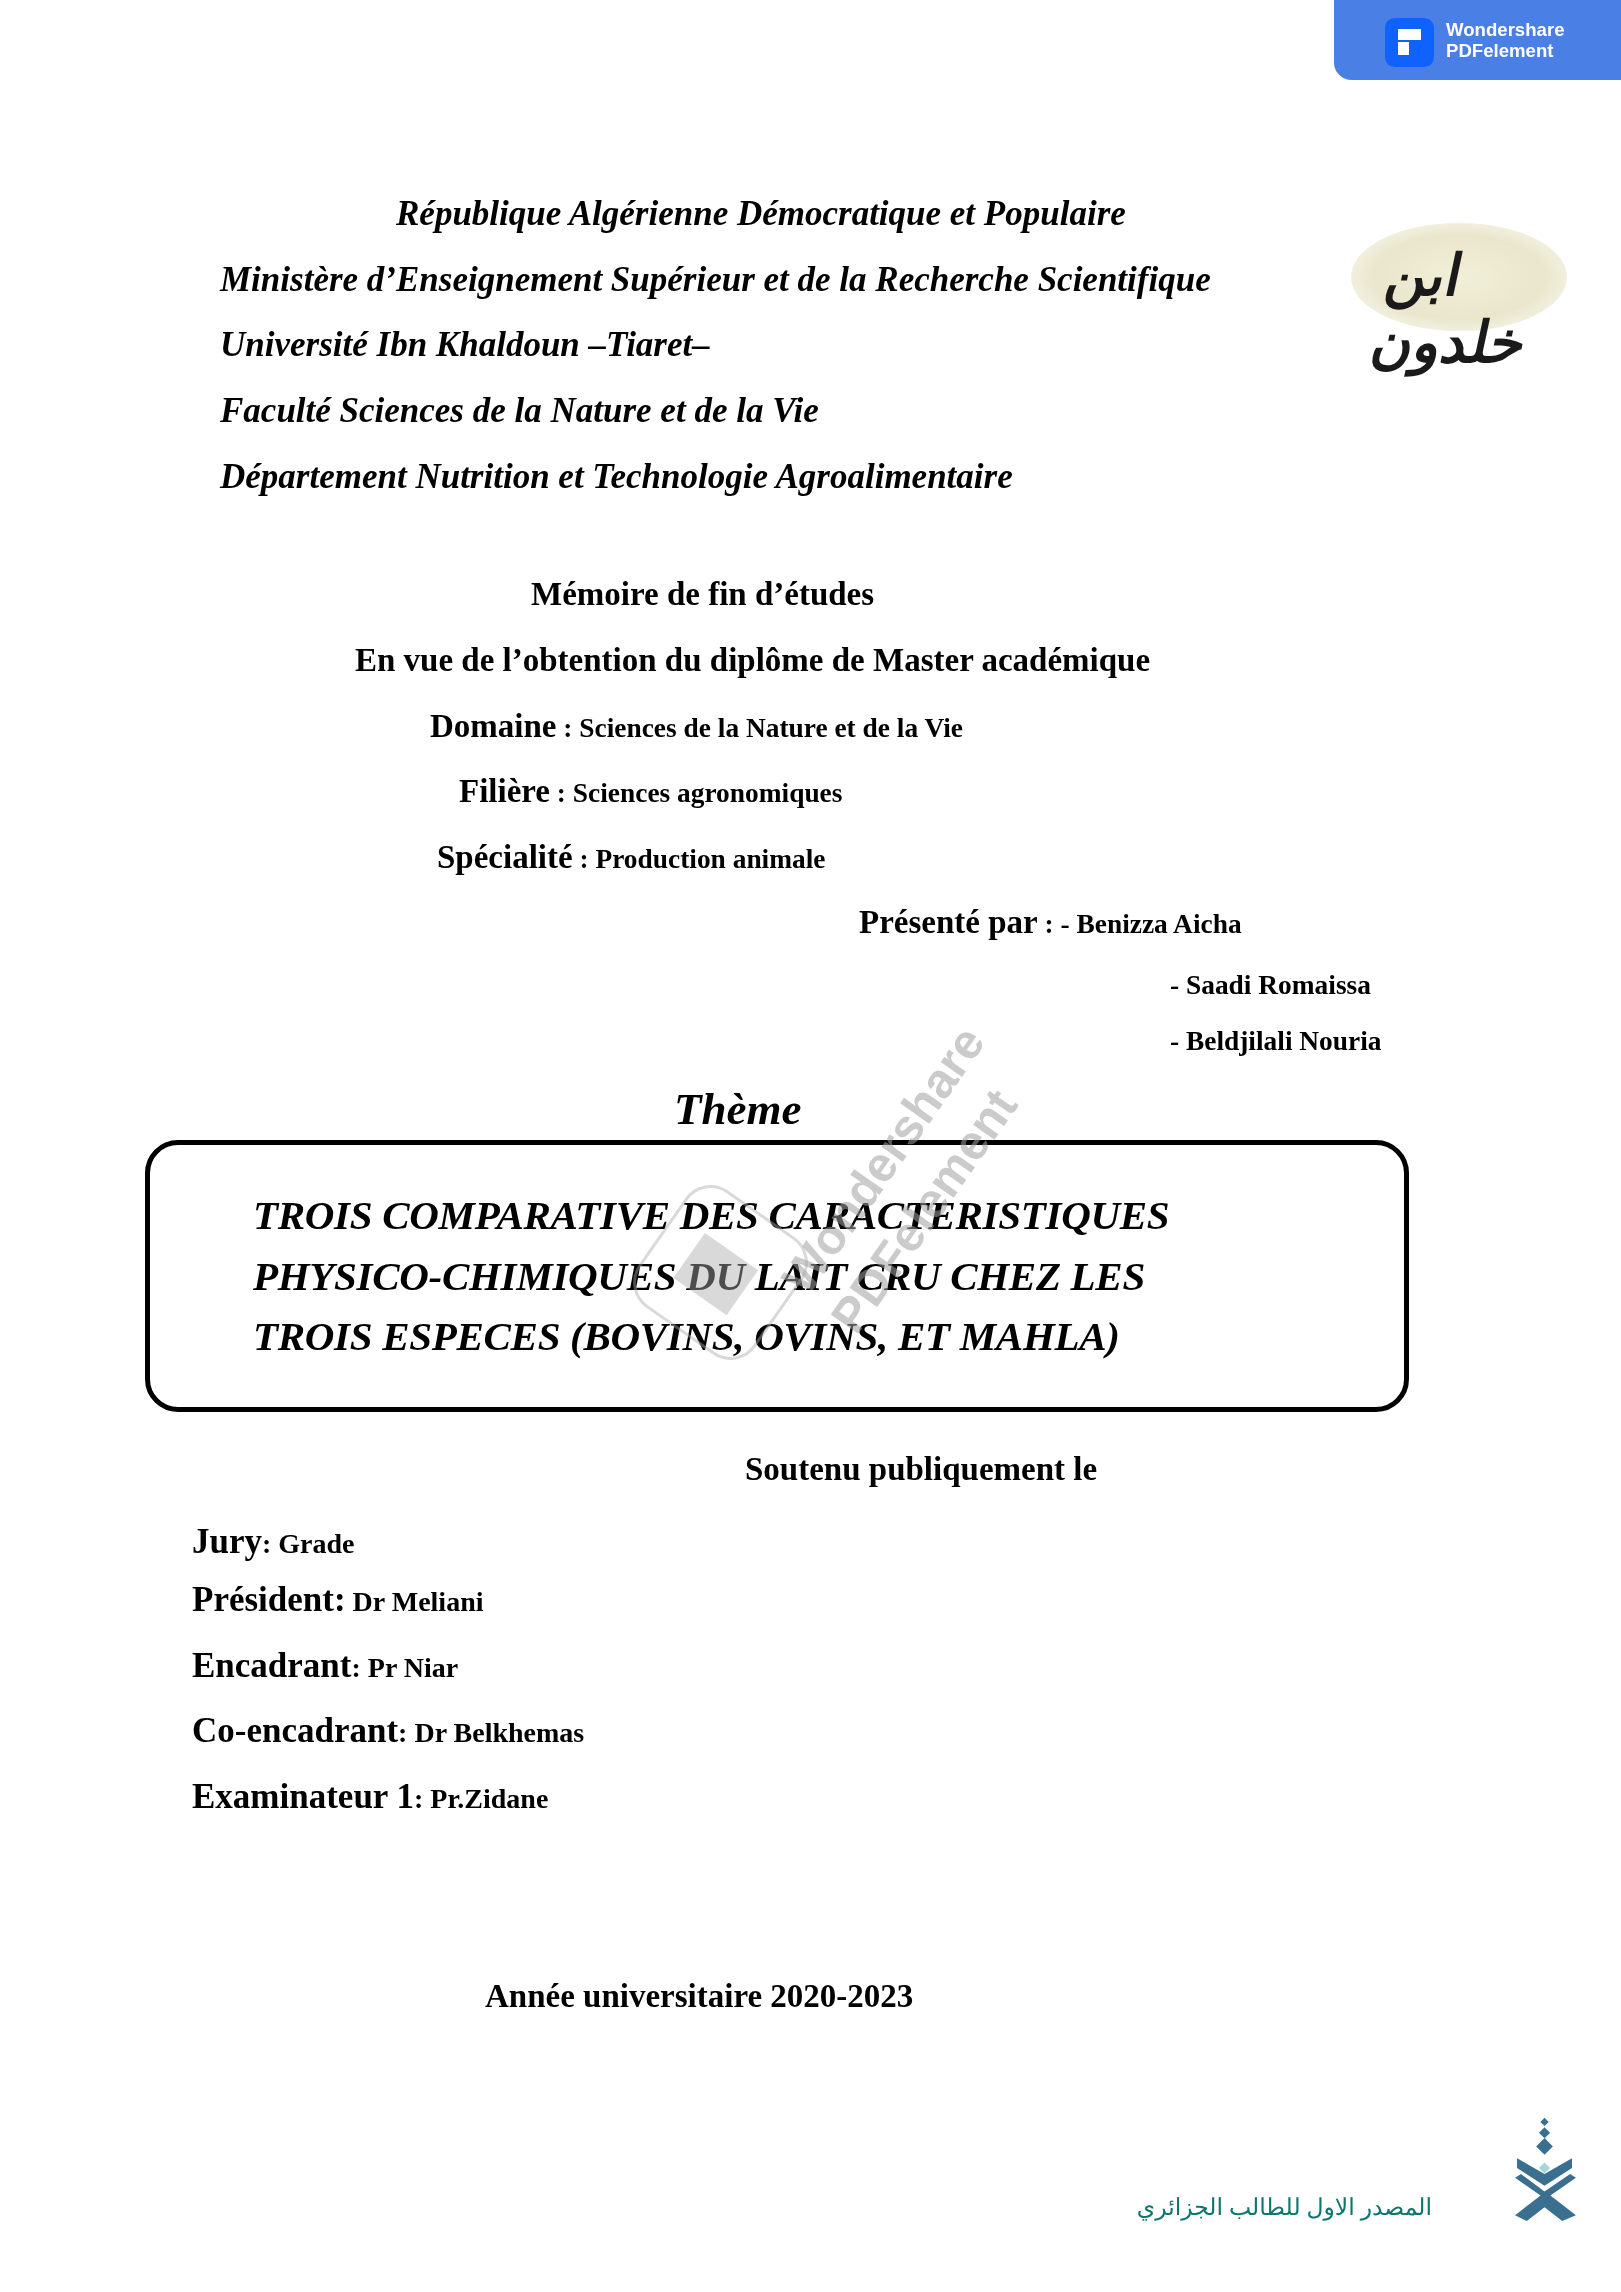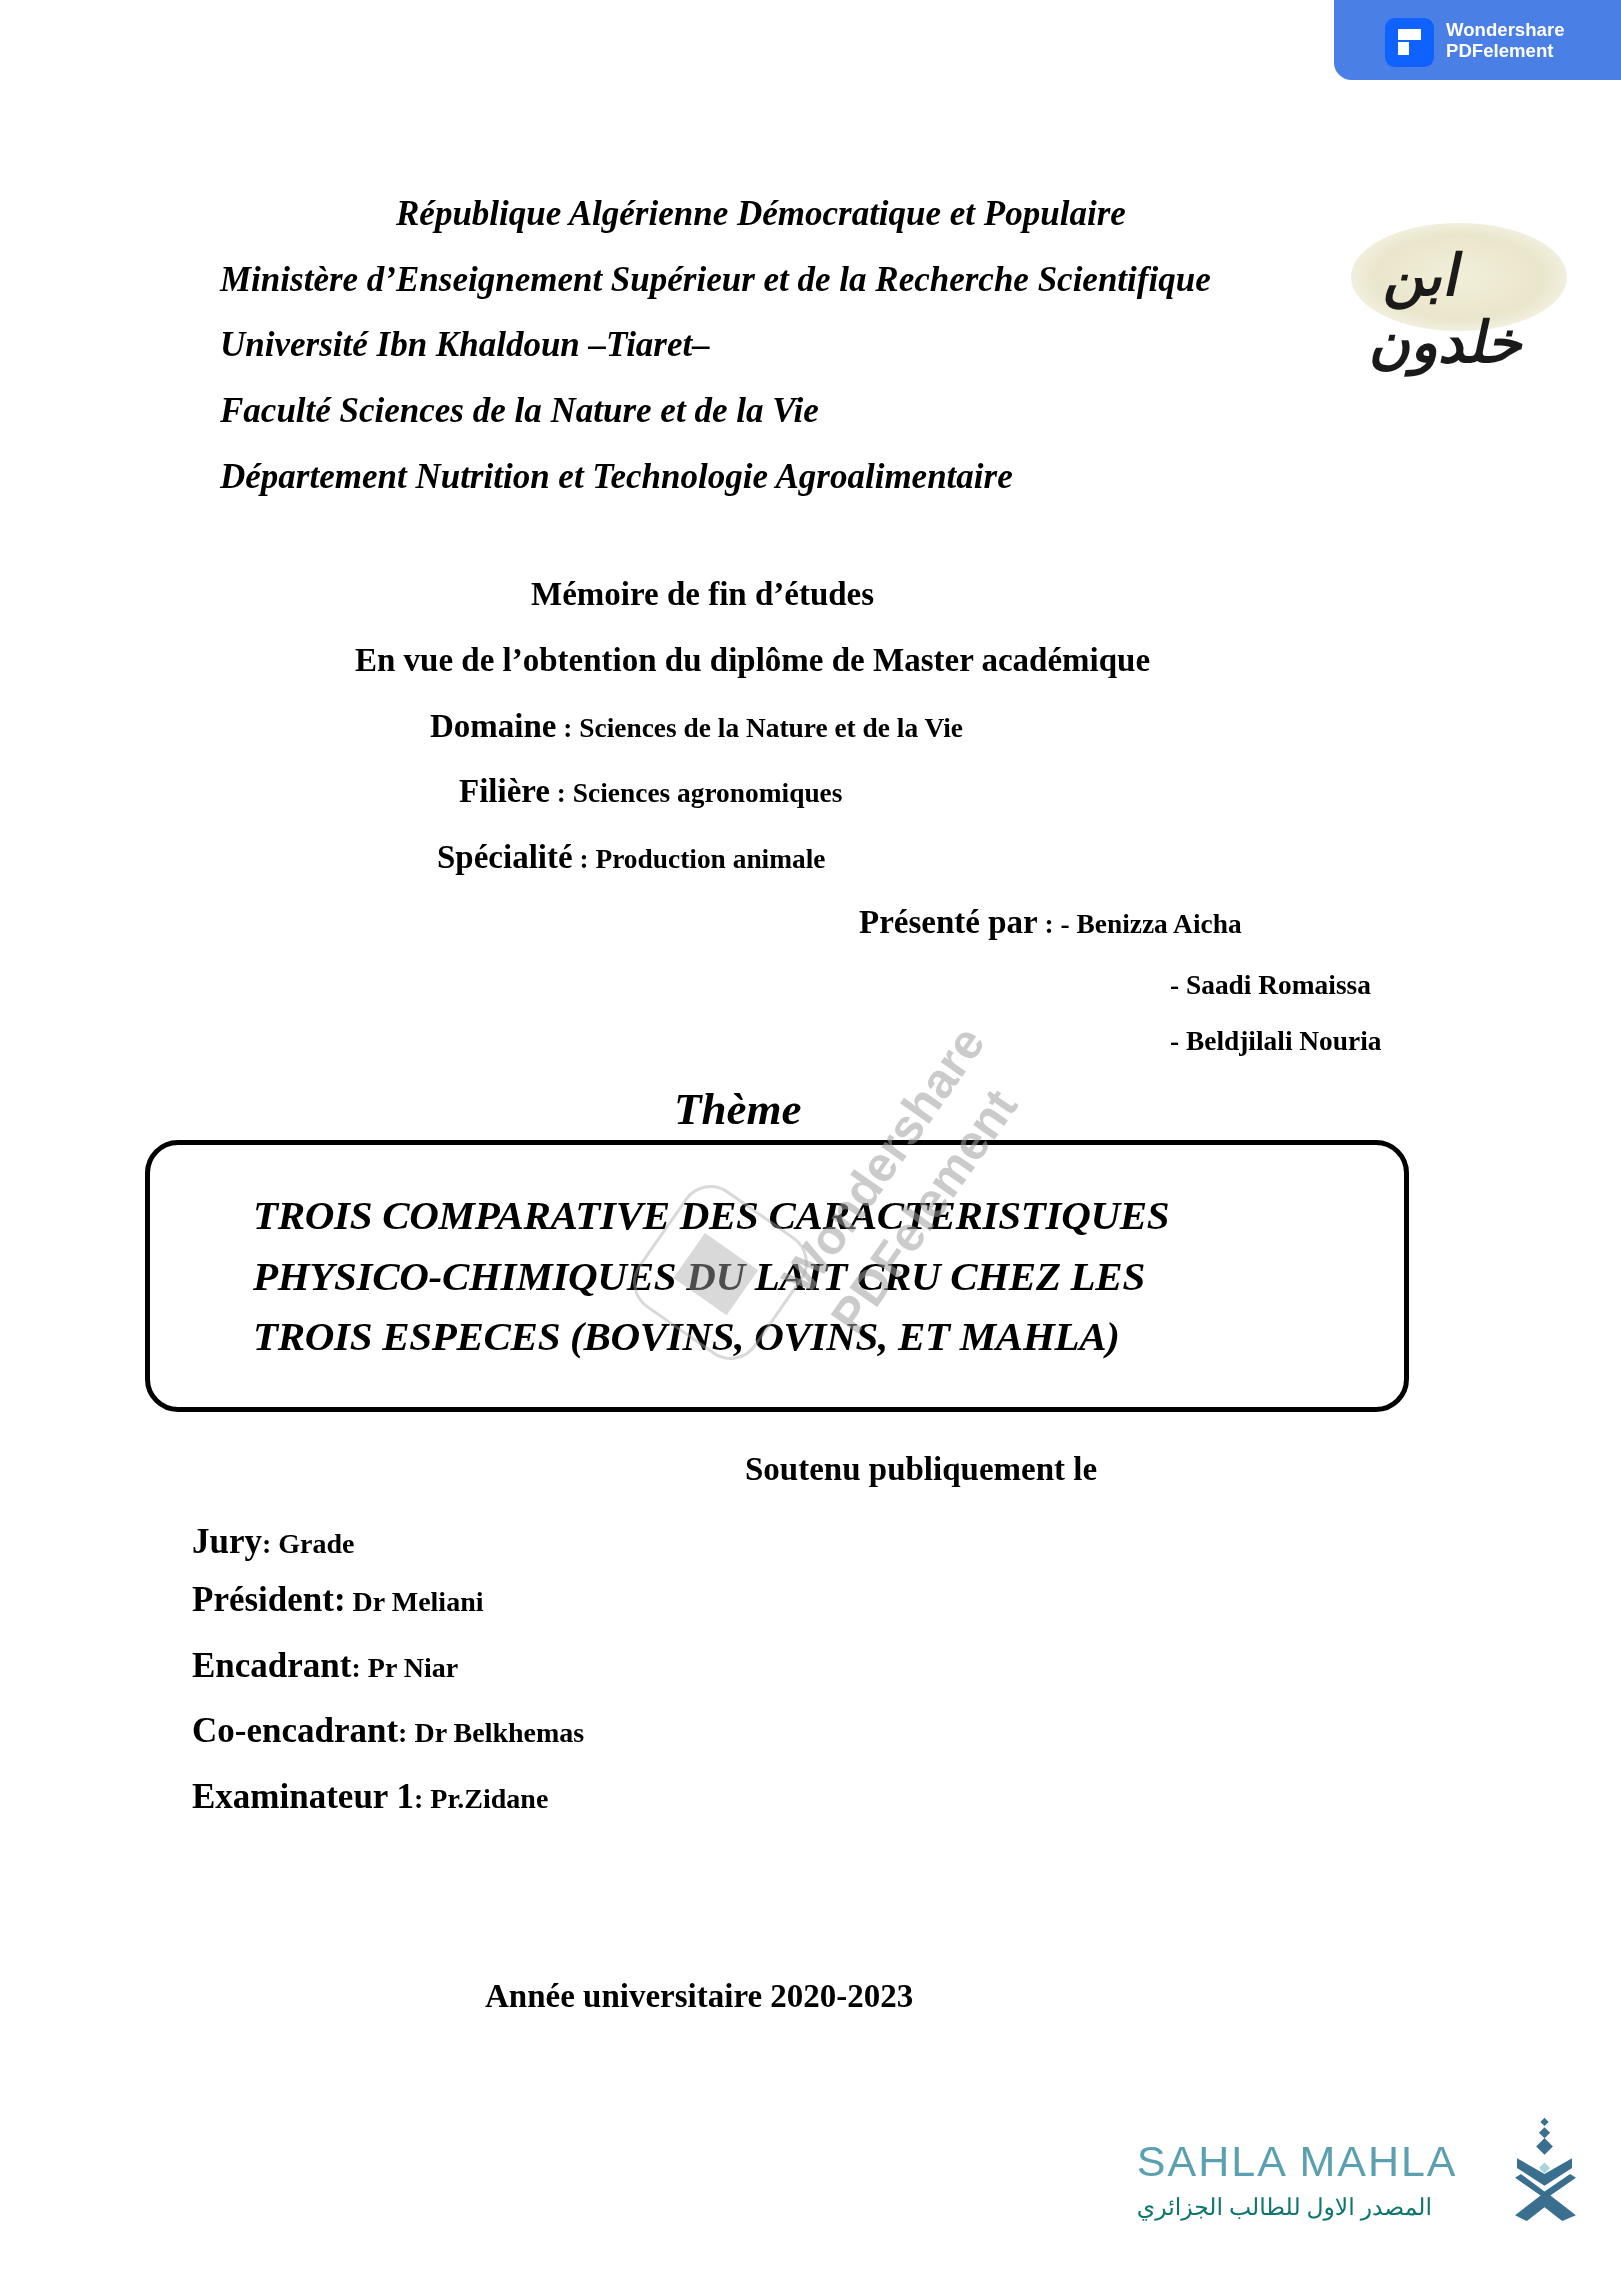--- a/index.html
+++ b/index.html
@@ -132,21 +132,20 @@
 <div class="abs" style="left:192px; top:1711px;">
   <span class="jury-label">Co-encadrant</span><span class="jury-val">: Dr Belkhemas</span>
 </div>
 <div class="abs" style="left:192px; top:1777px;">
   <span class="jury-label">Examinateur 1</span><span class="jury-val">: Pr.Zidane</span>
 </div>
 
 <div class="abs bold big" style="left:485px; top:1978px;">Année universitaire 2020-2023</div>
 
 <div class="sahla">
-  <div class="sahla-name">SAHLA MAHLA</div>
   <div class="sahla-ar">المصدر الاول للطالب الجزائري</div>
   <svg class="sahla-mark" viewBox="0 0 70 110">
     <rect x="31" y="2" width="6" height="6" fill="#3b6f8f" transform="rotate(45 34 5)"></rect>
     <rect x="30" y="12" width="8" height="8" fill="#3b6f8f" transform="rotate(45 34 16)"></rect>
     <rect x="28" y="24" width="12" height="12" fill="#3b6f8f" transform="rotate(45 34 30)"></rect>
     <path d="M6 42 L34 58 L62 42 L62 52 L34 70 L6 52 Z" fill="#3b6f8f"></path>
     <path d="M4 62 L30 80 L4 100 L16 106 L34 92 L52 106 L66 100 L40 80 L66 62 L60 58 L34 76 L10 58 Z" fill="#3b6f8f"></path>
     <rect x="30" y="48" width="8" height="8" fill="#a8d4dc" transform="rotate(45 34 52)"></rect>
   </svg>
 </div>

